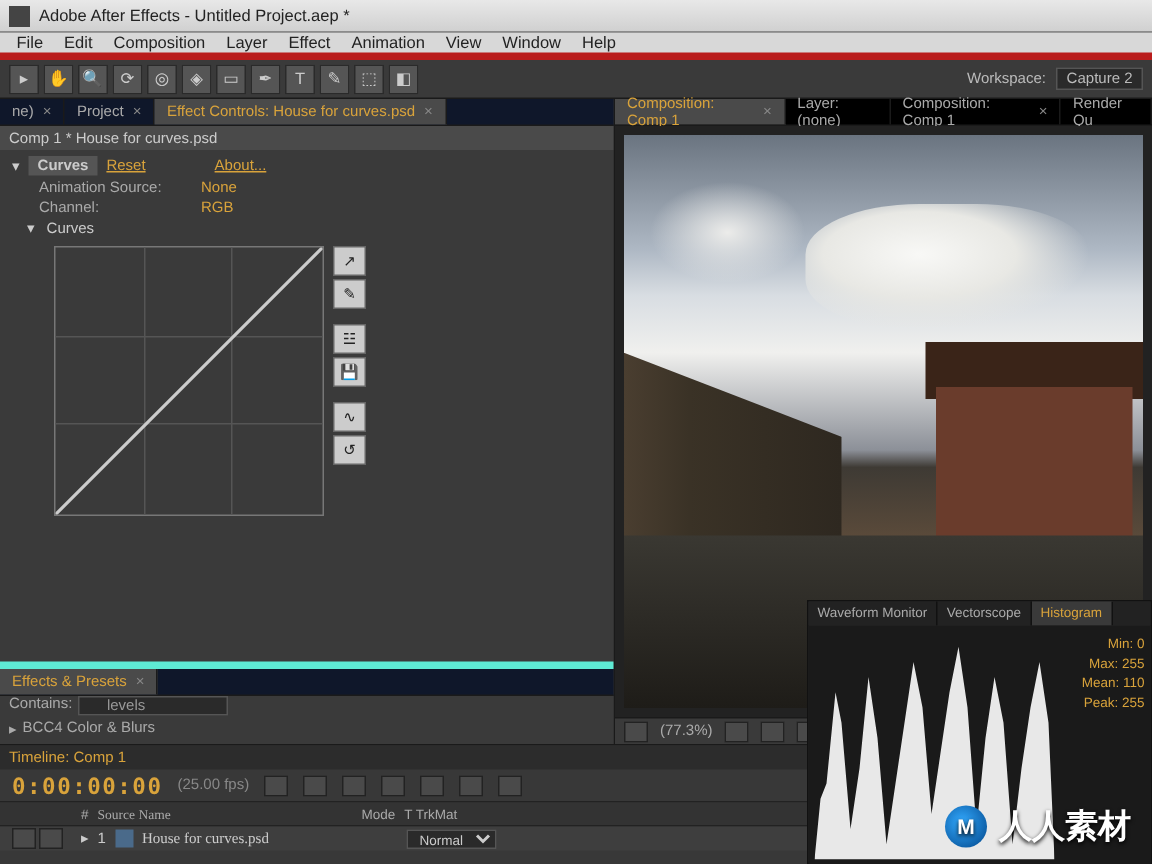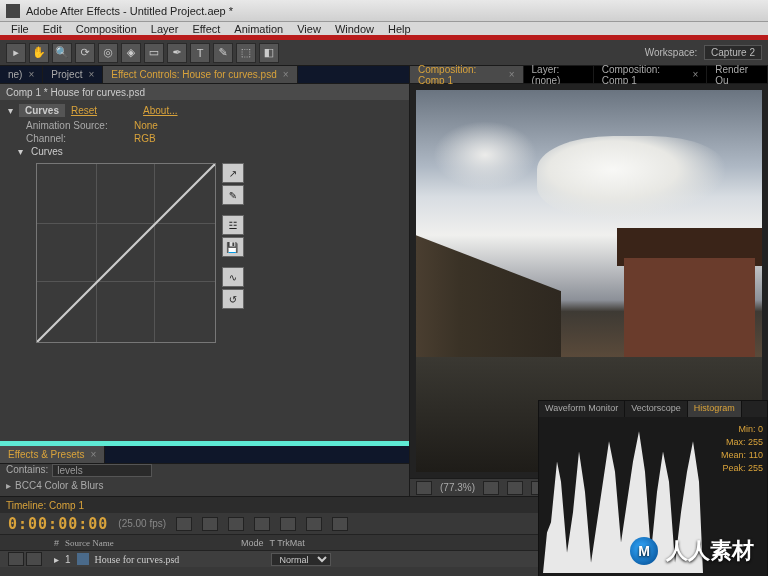--- a/index.html
+++ b/index.html
@@ -41,21 +41,21 @@
 .gv2 { position:absolute; left:66%; top:0; width:1px; height:100%; background:#555; }
 .gh1 { position:absolute; top:33%; left:0; height:1px; width:100%; background:#555; }
 .gh2 { position:absolute; top:66%; left:0; height:1px; width:100%; background:#555; }
 .diag { position:absolute; left:0; top:0; width:100%; height:100%; }
 .diag line { stroke:#ccc; stroke-width:1.2; }
 .curves-tools { display:flex; flex-direction:column; gap:2px; }
 .ct-btn { width:22px; height:20px; background:#ccc; border:1px solid #666; font-size:10px; display:flex; align-items:center; justify-content:center; color:#222; }
 
 .effects-presets { border-top:5px solid #5eead4; }
 .ep-row { height:16px; display:flex; align-items:flex-start; font-size:10px; color:#aaa; padding:0 6px; background:#3a3a3a; }
-.ep-input { background:#2a2a2a; border:1px solid #555; color:#999; font-size:10px; padding:0 4px; width:100px; height:13px; margin-left:4px; }
+.ep-input { background:#2a2a2a; border:1px solid #555; color:#999; font-size:10px; padding:0 18px; width:100px; height:13px; margin-left:4px; }
 
 .comp-tabs { height:18px; background:#000000; display:flex; font-size:10px; color:#aaa; border-bottom:1px solid #1a1a1a;justify-content:space-between; }
 .viewer { flex:1; background:#222; position:relative; overflow:hidden; }
 .preview-img { position:absolute; inset:6px; background:linear-gradient(180deg,#6a7480 0%,#aeb8c4 20%,#d8dde2 28%,#f0f0ee 38%,#8c9098 55%,#3e3a34 58%,#5a4a3a 70%,#2a2824 100%); }
 .sky-cloud { position:absolute; top:12%; left:35%; width:55%; height:22%; background:radial-gradient(ellipse at 40% 40%,#f8f8f6 0%,#e8e8e4 40%,transparent 70%); border-radius:40%; }
 .sky-cloud2 { position:absolute; top:8%; left:5%; width:30%; height:18%; background:radial-gradient(ellipse at 50% 50%,#ececea 0%,transparent 70%); border-radius:40%; }
 .fence { position:absolute; left:0; top:38%; width:42%; height:42%; background:linear-gradient(90deg,#4a3e30,#3a3226 30%,#2e2820); clip-path:polygon(0 0,100% 35%,100% 100%,0 100%); }
 .house { position:absolute; right:2%; top:44%; width:38%; height:28%; background:#6a3c2c; }
 .roof { position:absolute; right:0; top:36%; width:42%; height:10%; background:#3a2418; }
 .ground { position:absolute; bottom:0; left:0; right:0; height:30%; background:linear-gradient(#3a3832,#1e1c18); }

